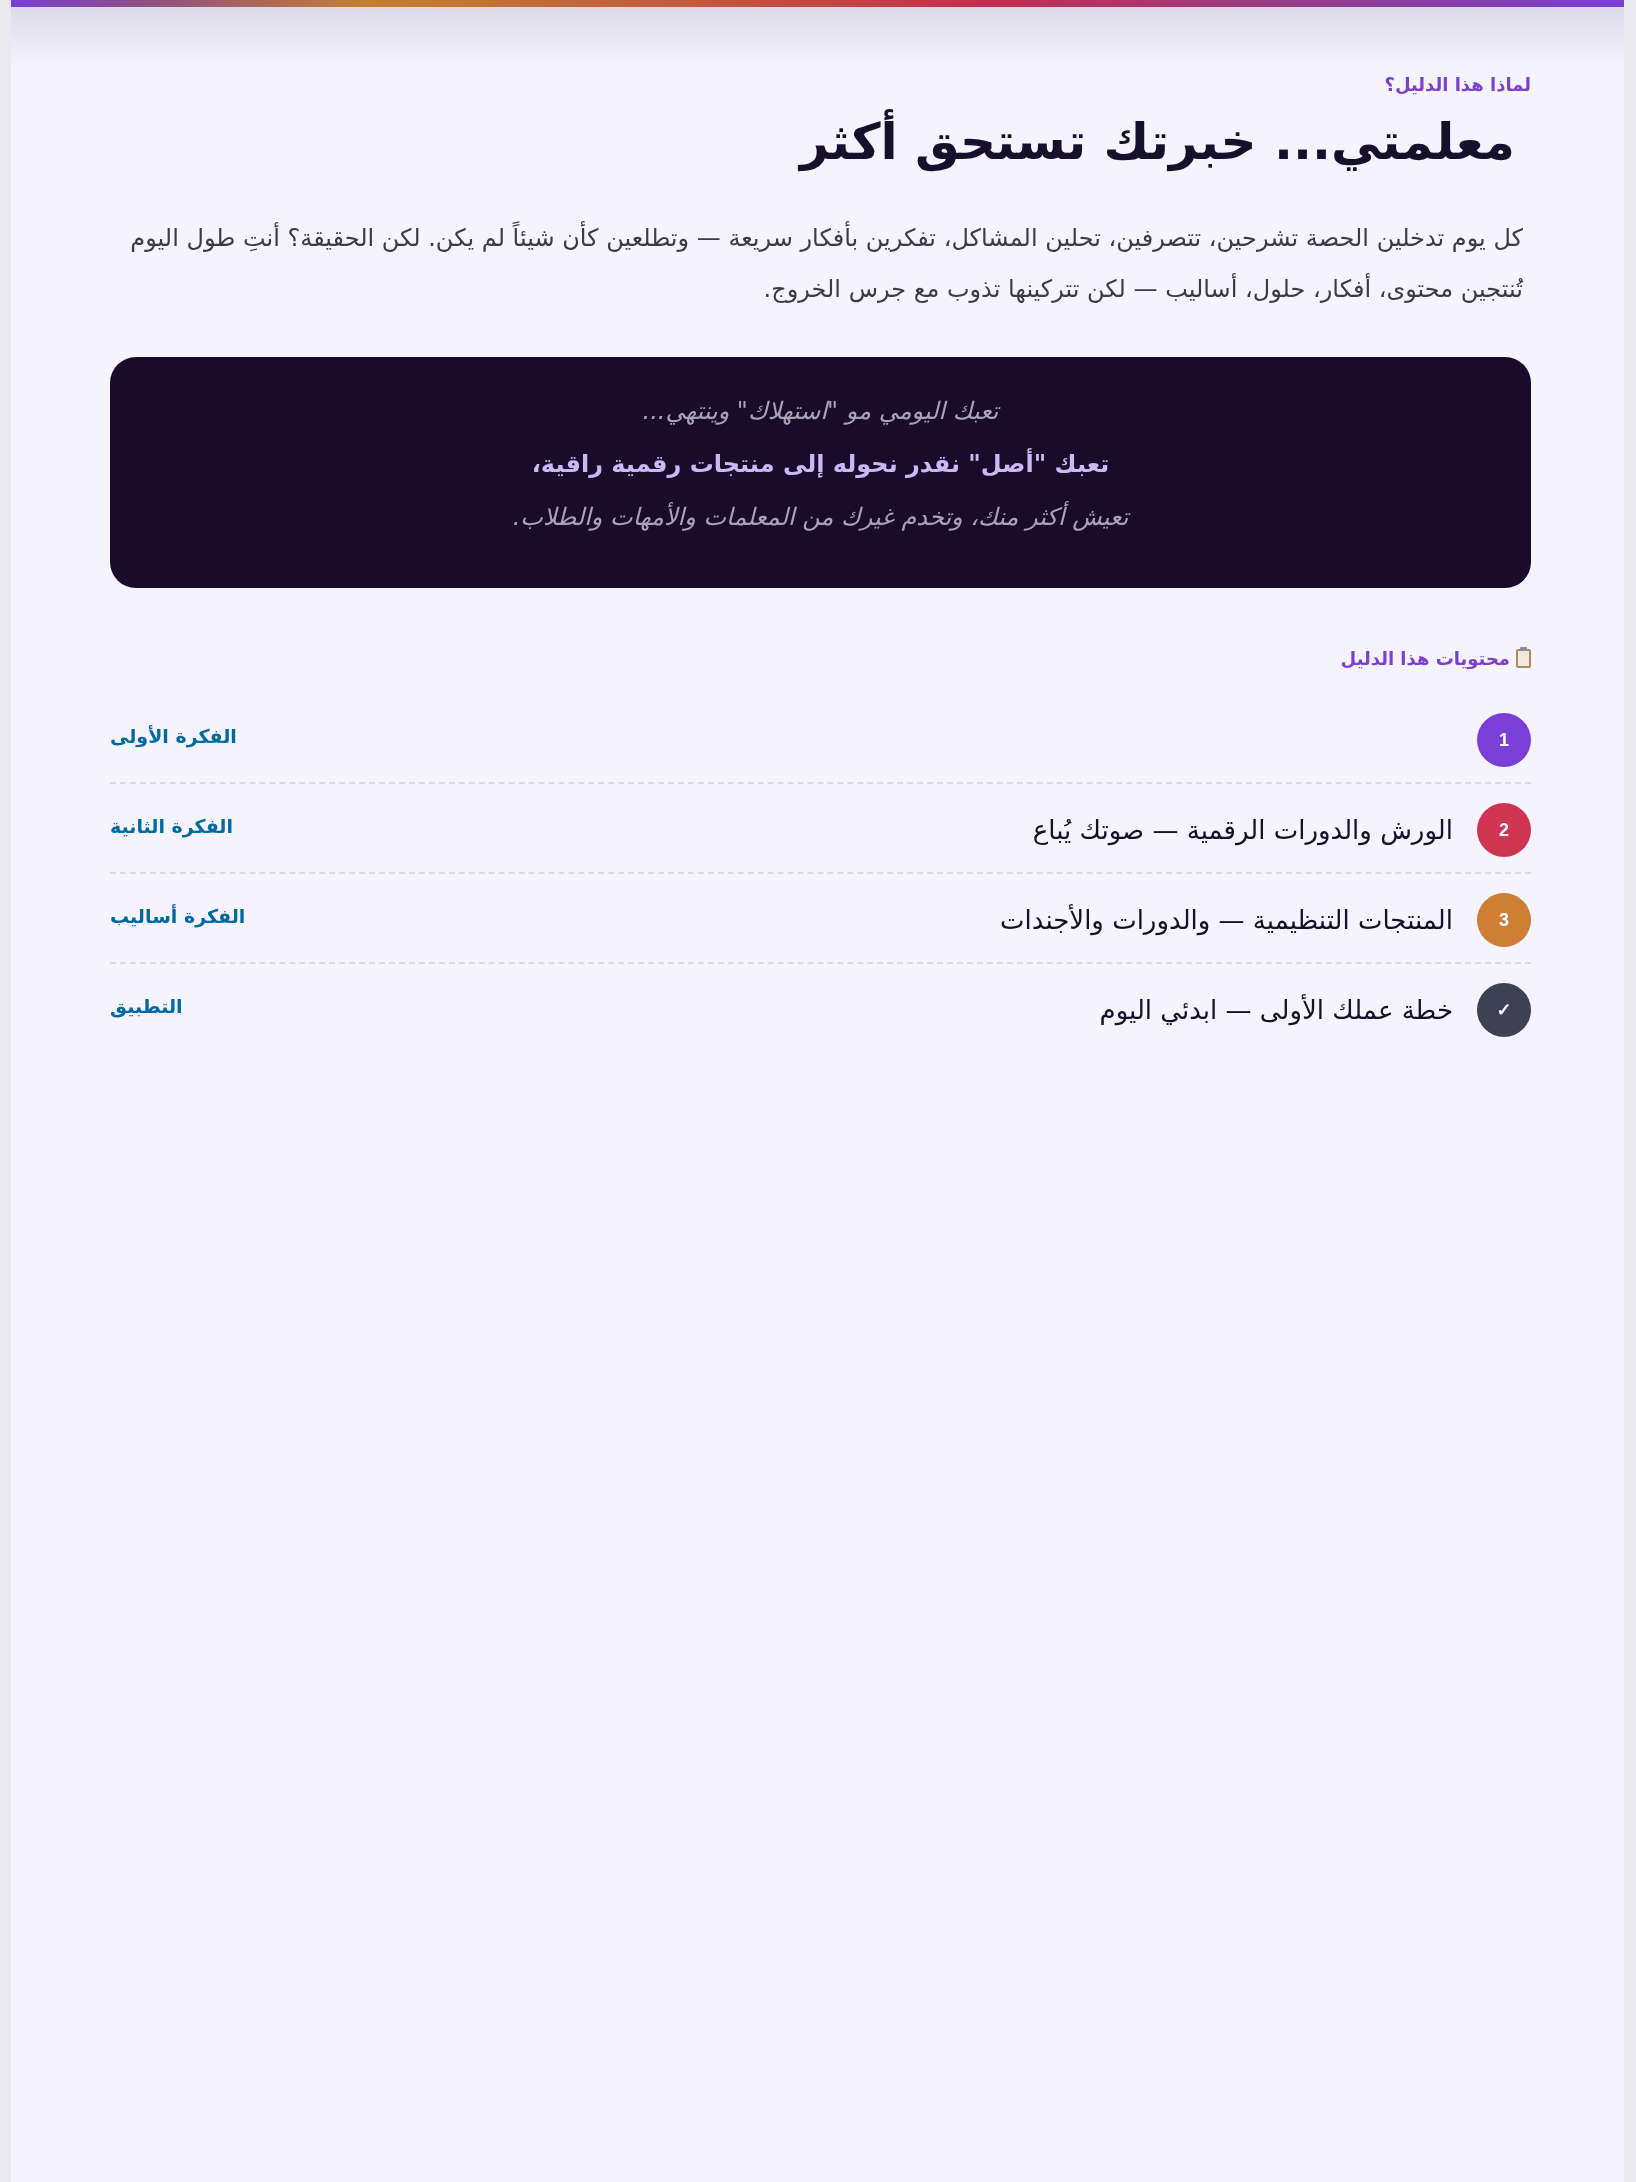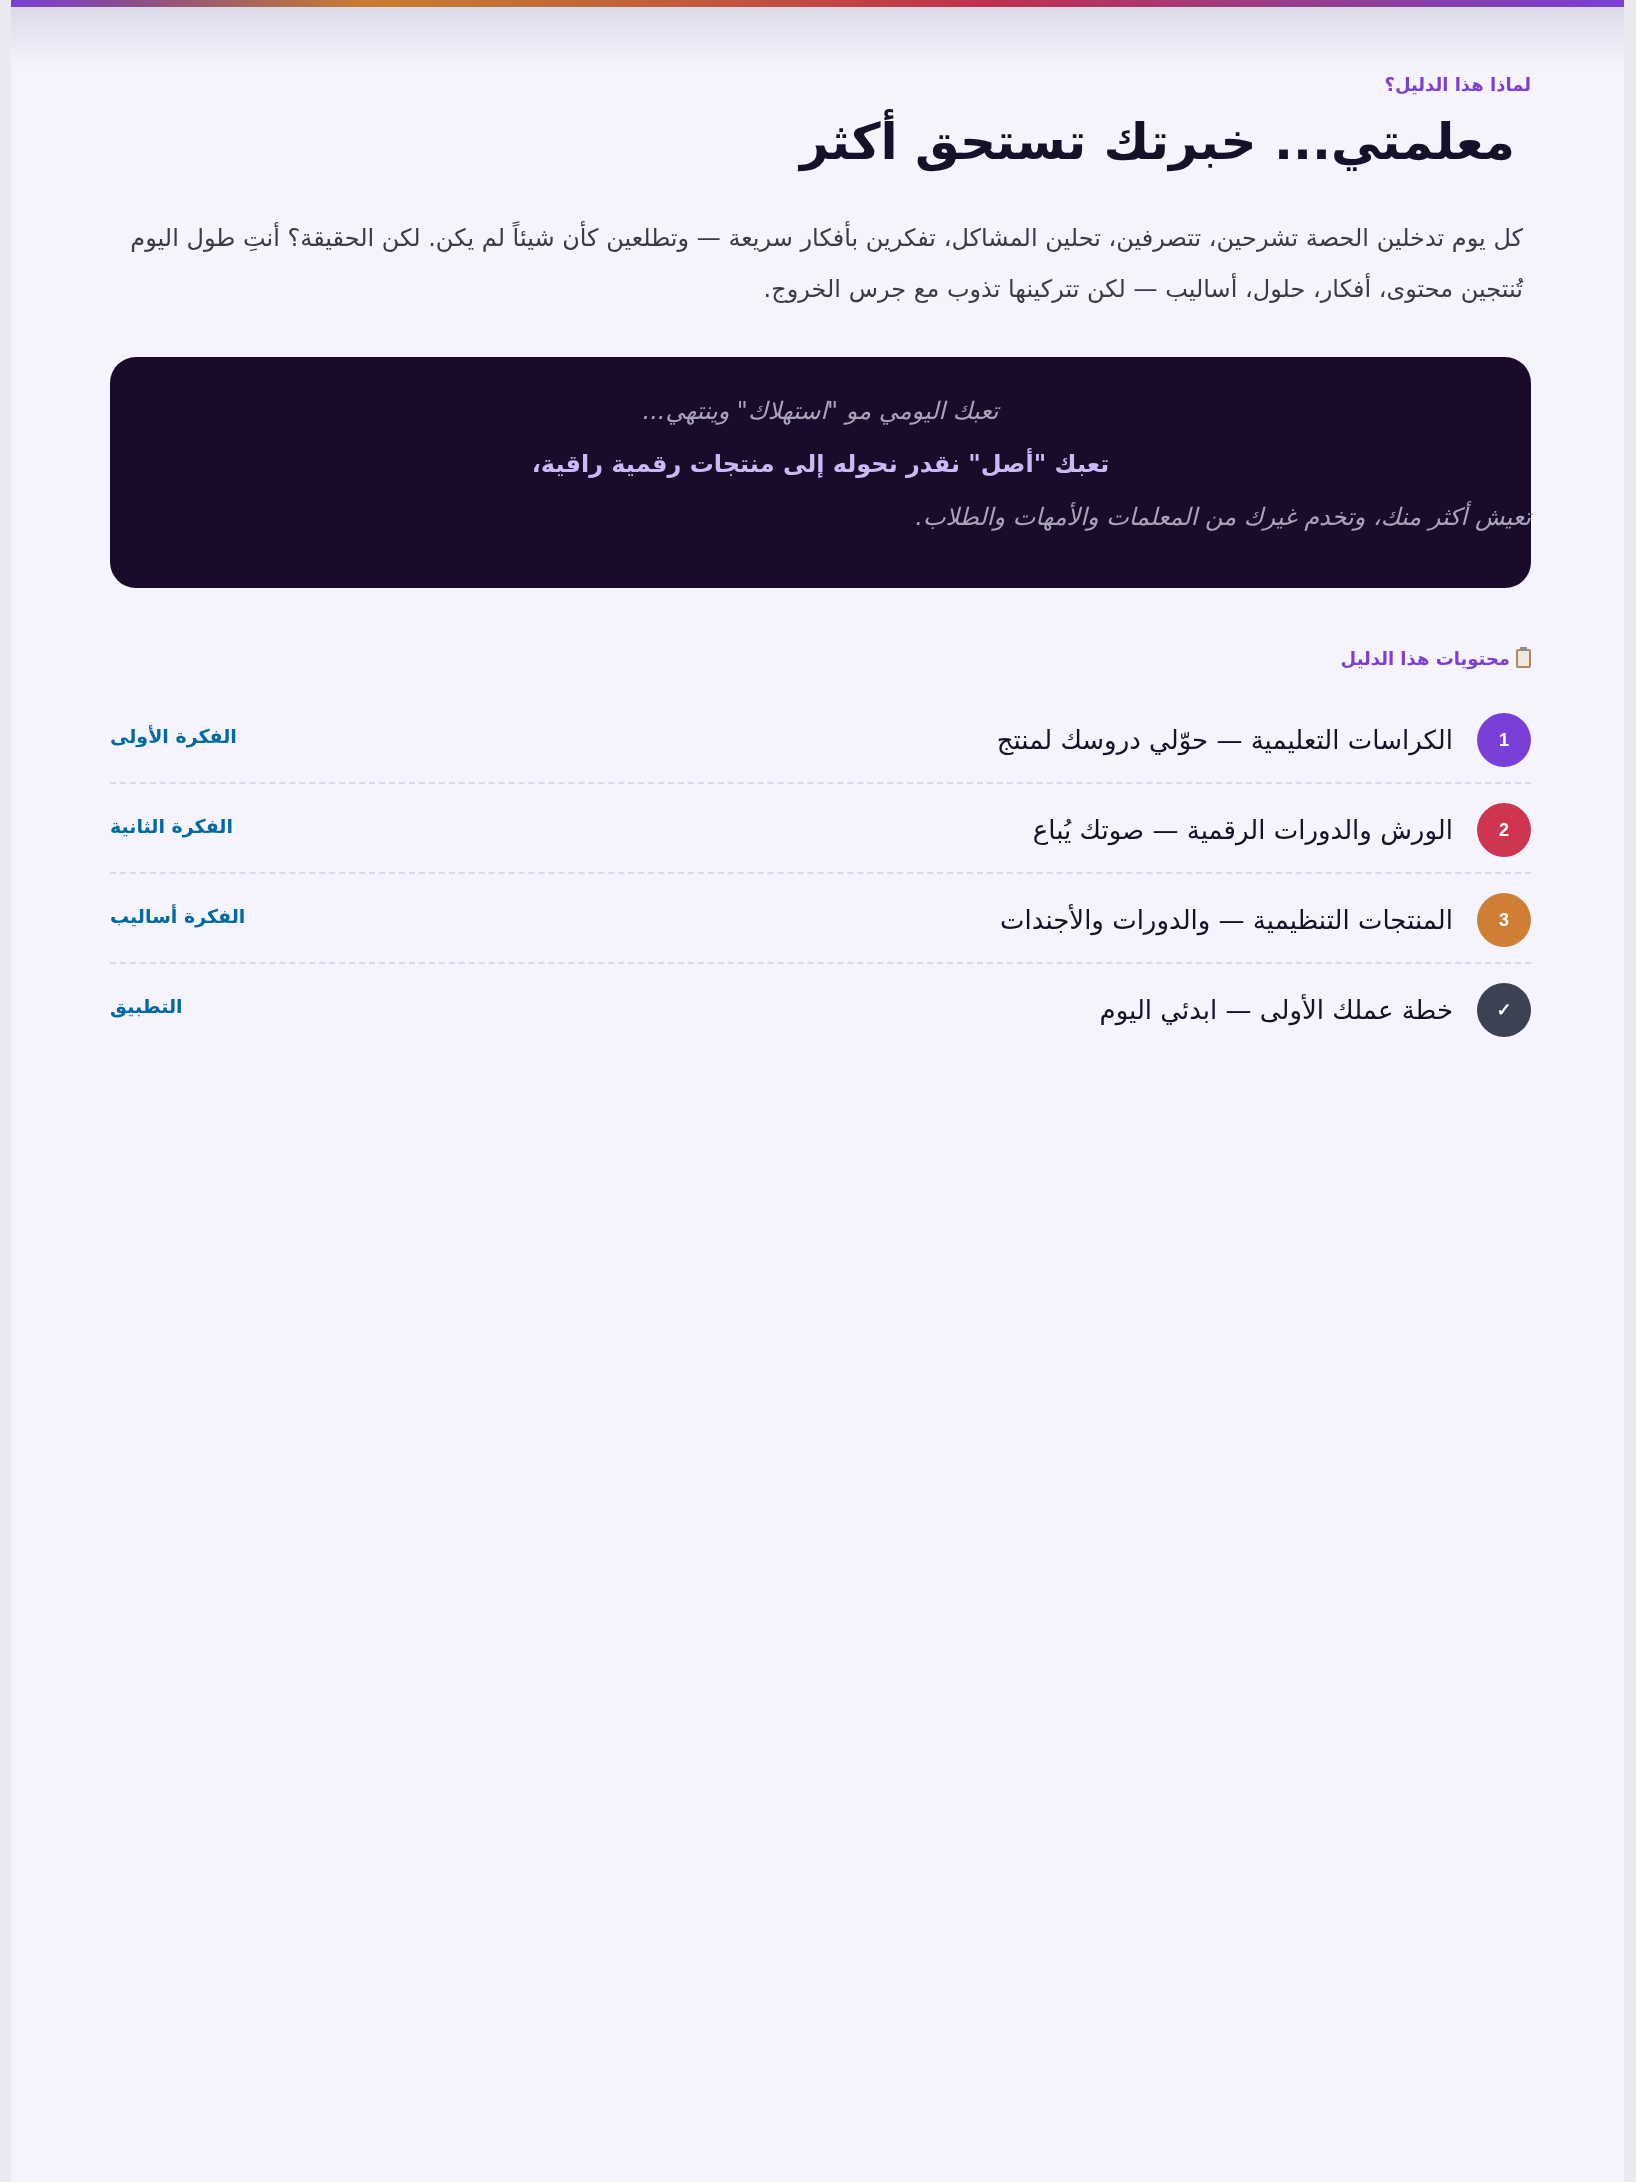--- a/index.html
+++ b/index.html
@@ -100,21 +100,20 @@
       top: 93px;
       font-size: 24px;
       font-weight: bold;
       color: #cbb8f5;
     }
     .q3 {
       top: 146px;
       font-size: 24px;
       font-style: italic;
       color: #a9a3b8;
-      text-align: right;
     }
     .toc-header {
       position: absolute;
       right: 0;
       top: 648px;
       font-size: 18px;
       font-weight: bold;
       color: #7c3fd2;
       white-space: nowrap;
       display: flex;
@@ -212,21 +211,20 @@
     </div>
 
     <div class="toc-header">
       <span class="clip-icon"></span>
       <span>محتويات هذا الدليل</span>
     </div>
 
     <ul class="toc-list">
       <li class="toc-item">
         <span class="toc-num" style="background:#7a3fd6">1</span>
-        <span class="toc-title">الكراسات التعليمية — حوّلي دروسك لمنتج</span>
         <span class="toc-tag">الفكرة الأولى</span>
       </li>
       <li class="toc-item">
         <span class="toc-num" style="background:#cf3450">2</span>
         <span class="toc-title">الورش والدورات الرقمية — صوتك يُباع</span>
         <span class="toc-tag">الفكرة الثانية</span>
       </li>
       <li class="toc-item">
         <span class="toc-num" style="background:#cf7f35">3</span>
         <span class="toc-title">المنتجات التنظيمية — والدورات والأجندات</span>

